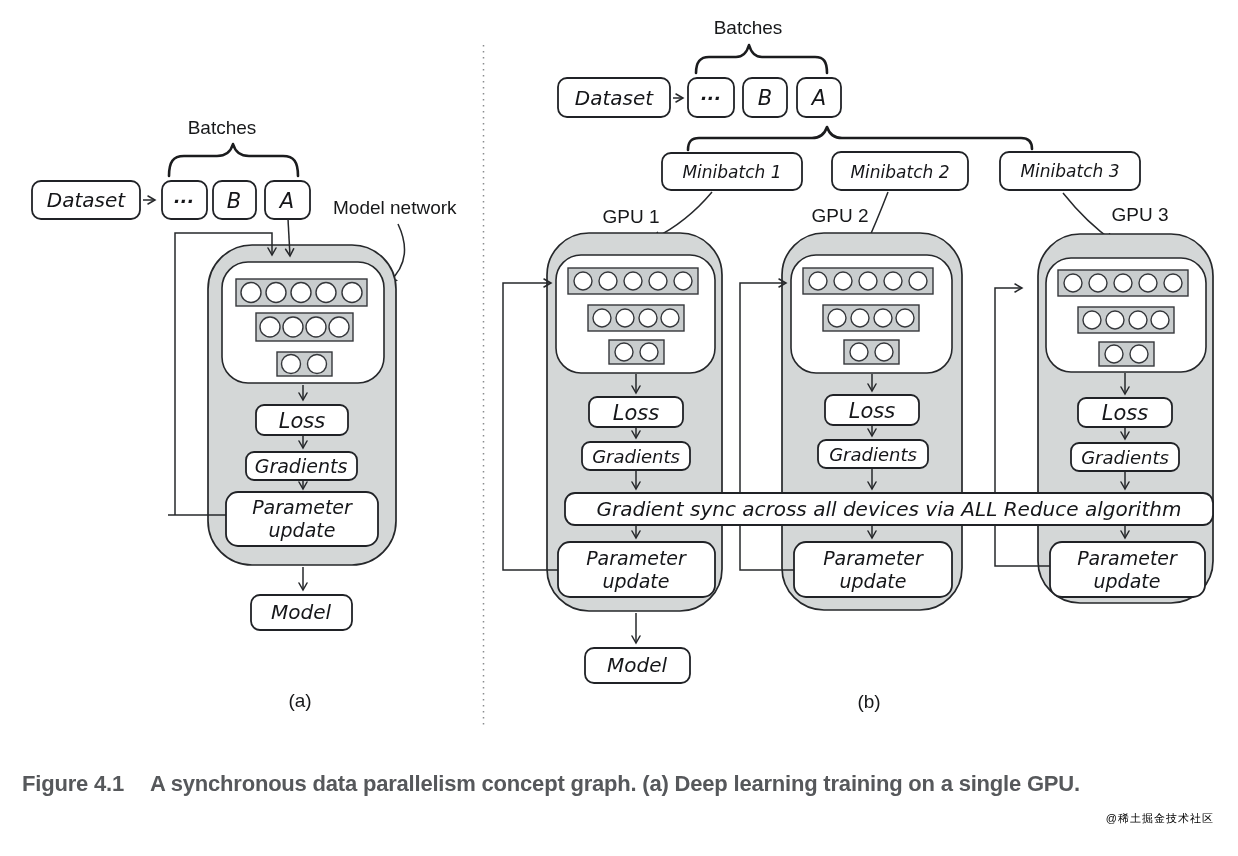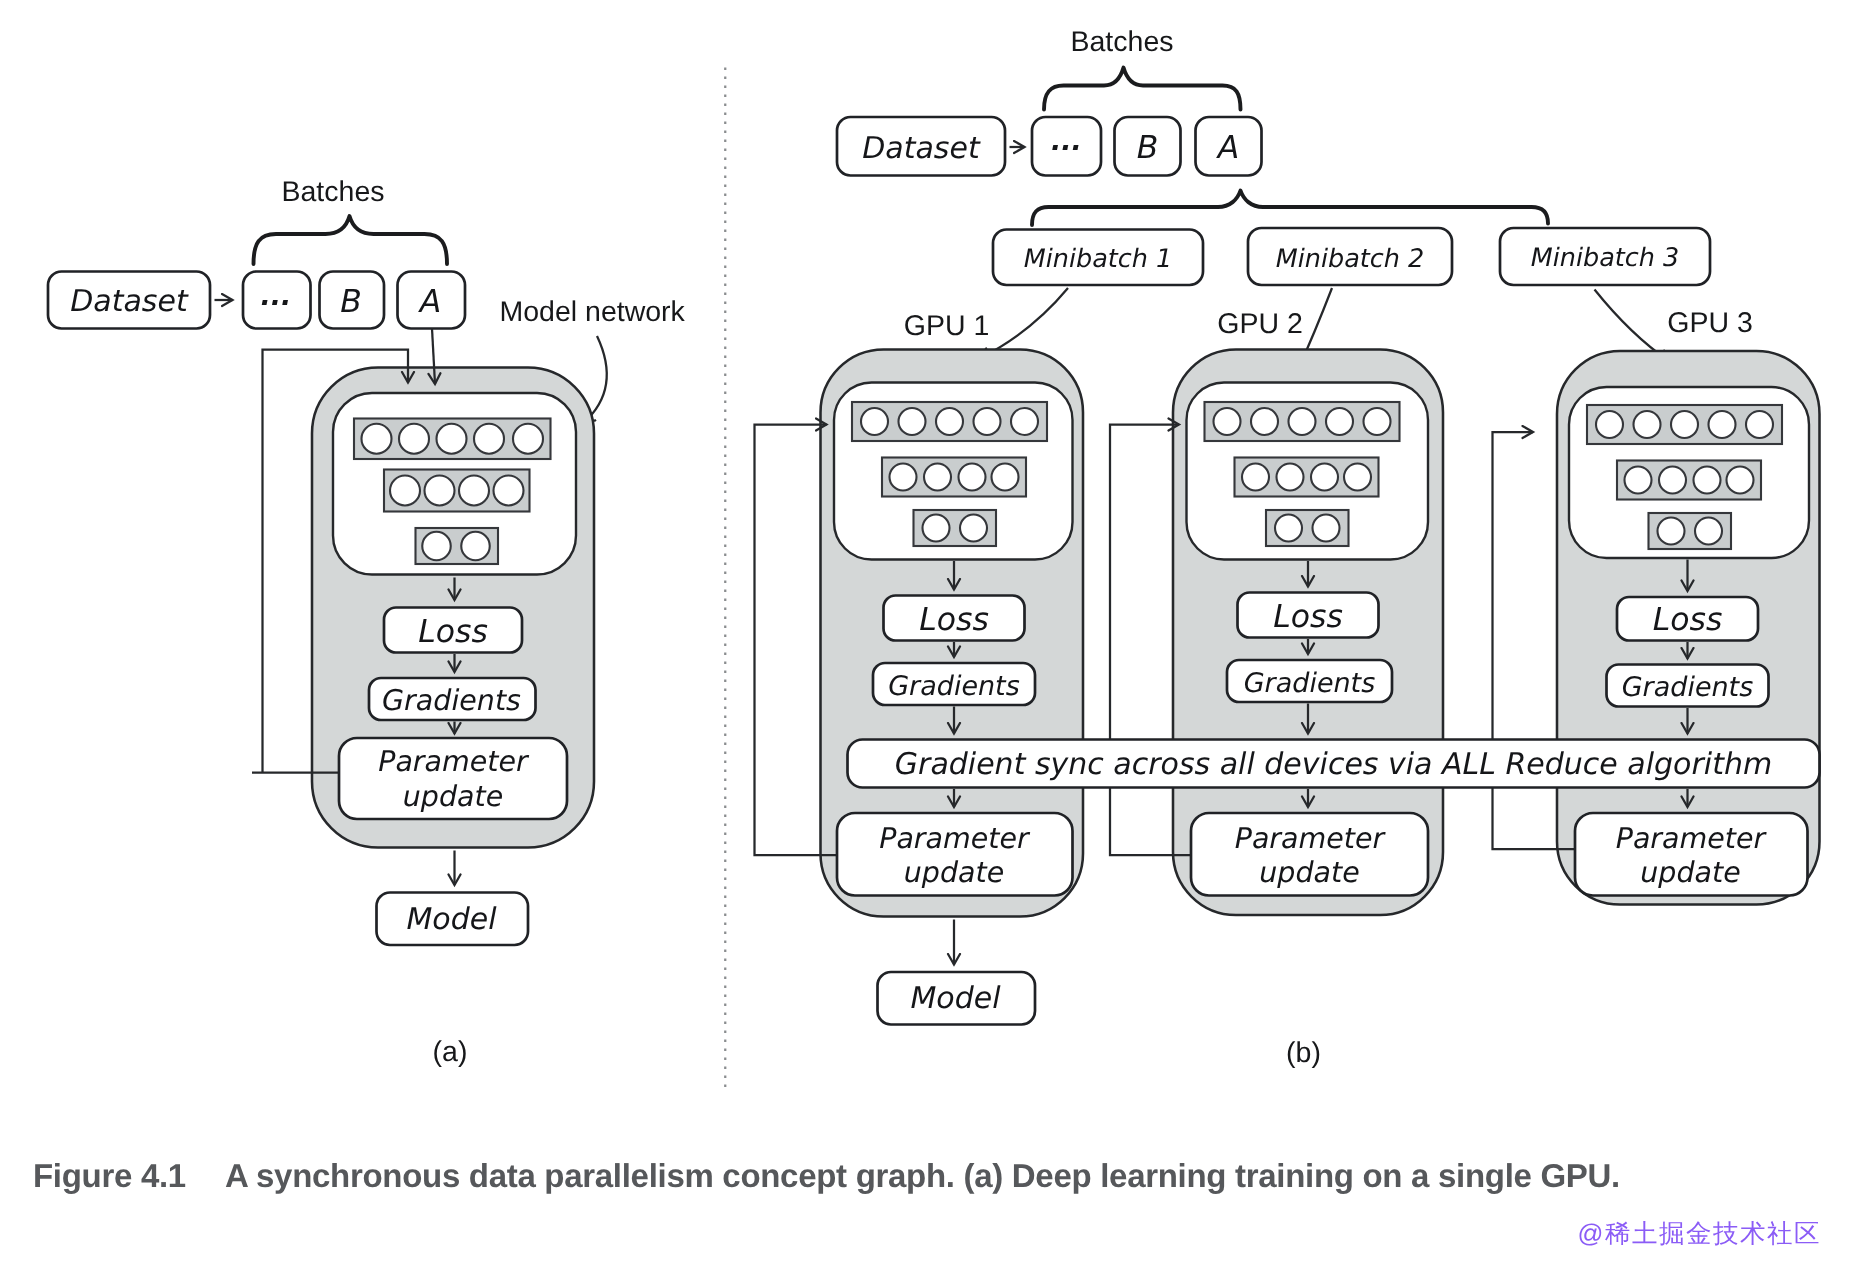--- a/index.html
+++ b/index.html
@@ -13,21 +13,21 @@
   .box{fill:#ffffff;stroke:#202226;stroke-width:1.8;}
   .ln{fill:none;stroke:#26282b;stroke-width:1.5;}
   .brace{fill:none;stroke:#1b1c1e;stroke-width:2.6;stroke-linecap:round;stroke-linejoin:round;}
   .divider{stroke:#8a8d8f;stroke-width:1.5;stroke-dasharray:1.6 4.4;fill:none;}
   .hand{font-family:"DejaVu Sans",sans-serif;font-style:italic;fill:#151619;}
   .sans{font-family:"Liberation Sans",sans-serif;fill:#17181a;}
   .mid{text-anchor:middle;}
   .caption{position:absolute;left:22px;top:769px;color:#56585b;font-weight:bold;
            font-size:22px;line-height:29px;letter-spacing:-0.2px;white-space:nowrap;}
   .caption .fig-label{margin-right:26px;}
-  .watermark{position:absolute;right:24px;top:811px;color:#8b5cf6;font-size:17px;letter-spacing:1px;}
+  .watermark{position:absolute;right:24px;top:811px;color:#000000;font-size:11px;letter-spacing:1px;}
 </style>
 </head>
 <body>
 
 <div class="page">
 <svg width="1238" height="745" viewBox="0 0 1238 745">
   <defs>
     <marker id="ah" markerUnits="userSpaceOnUse" markerWidth="12" markerHeight="12" refX="8" refY="5" orient="auto">
       <path d="M1,1 L8,5 L1,9" fill="none" stroke="#26282b" stroke-width="1.5" stroke-linecap="round"></path>
     </marker>

